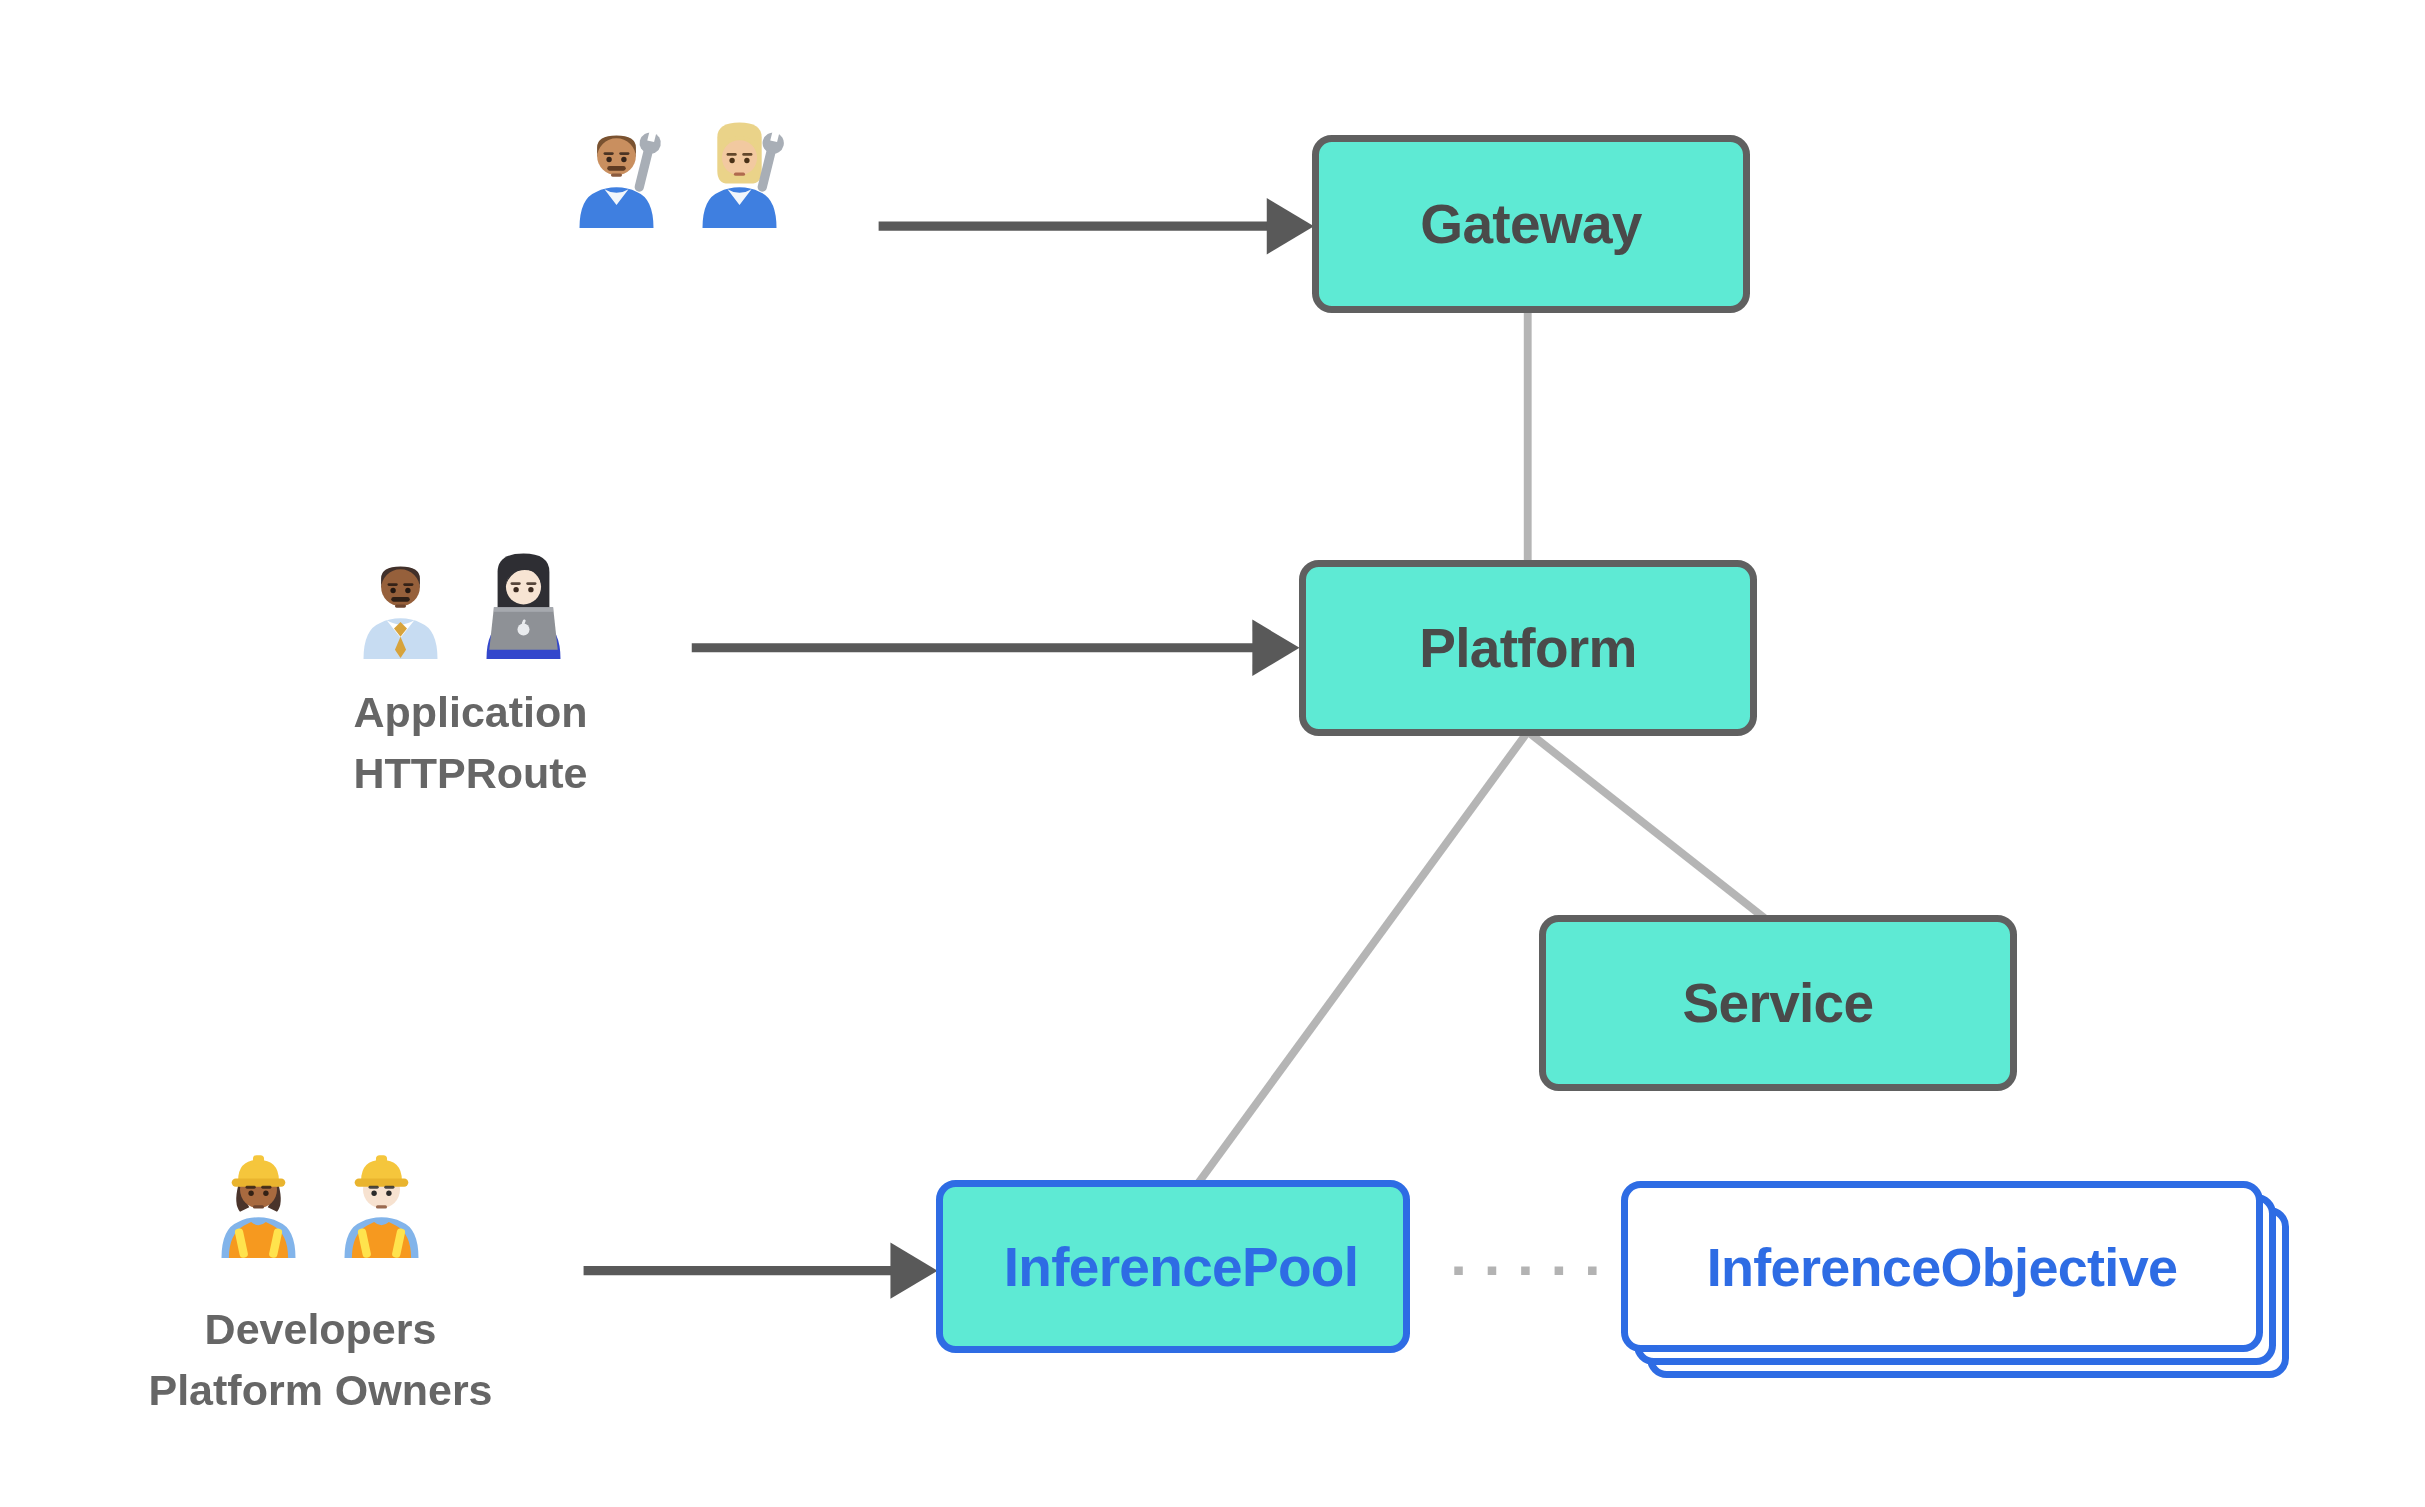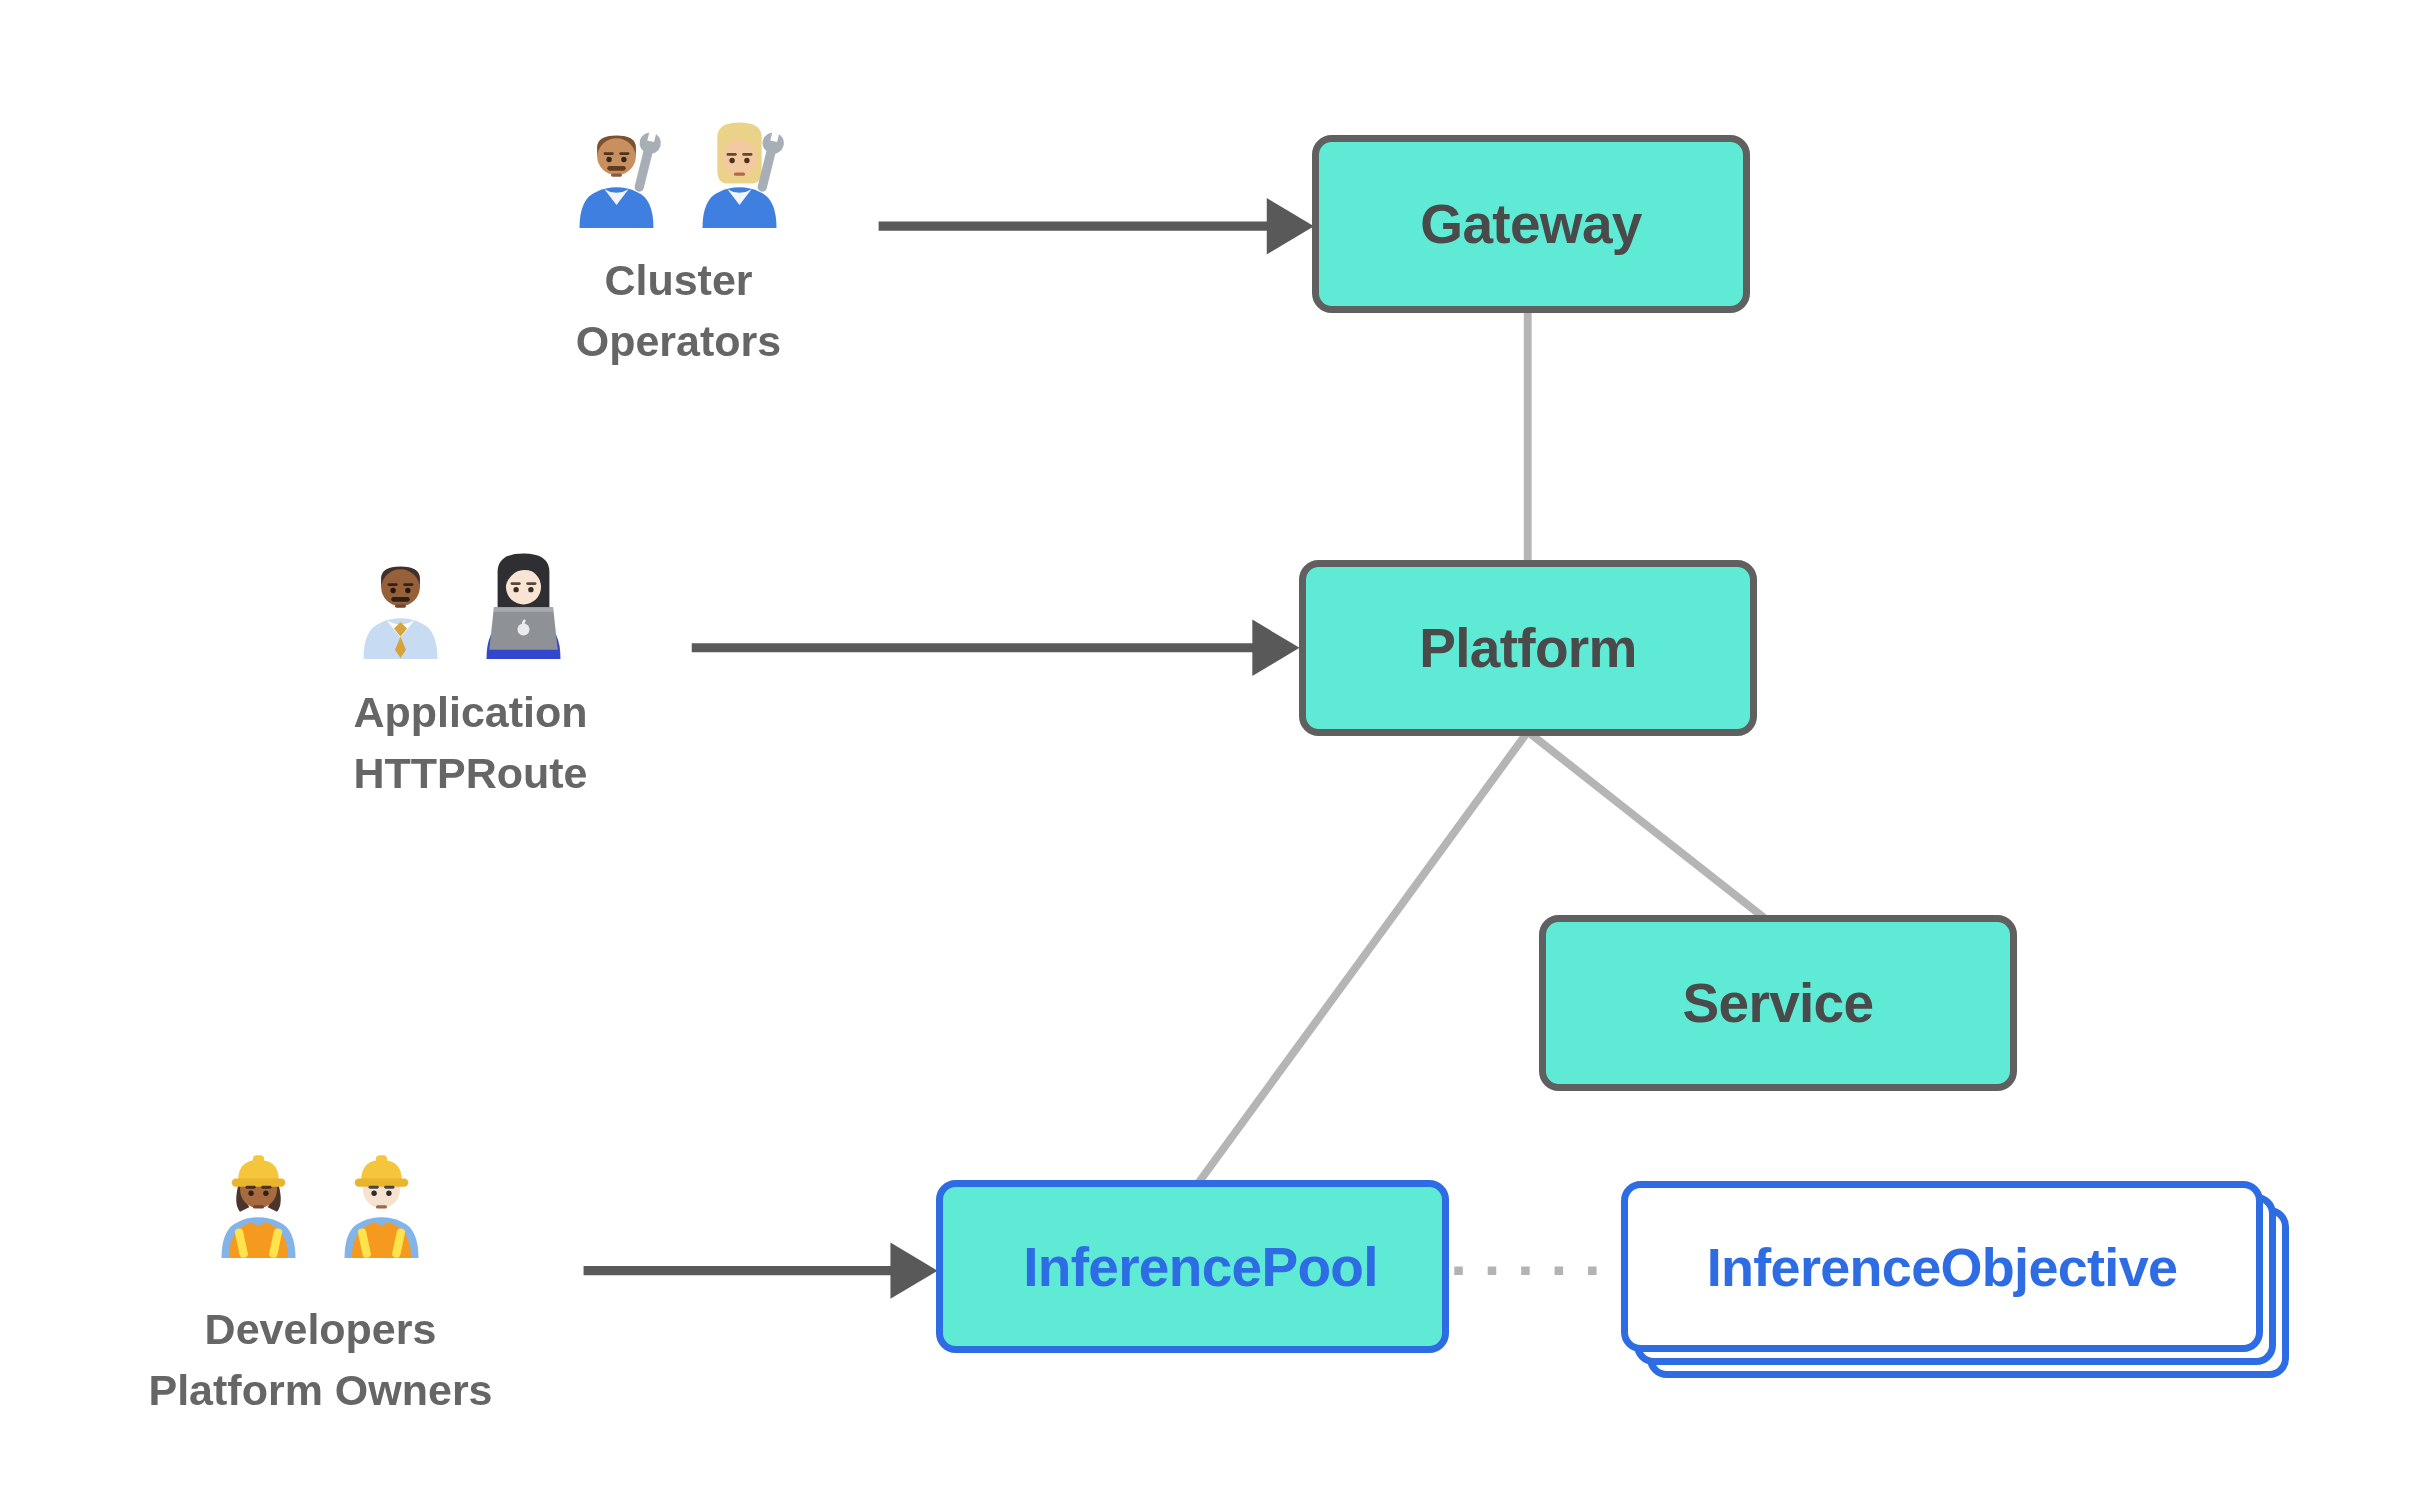--- a/index.html
+++ b/index.html
@@ -32,21 +32,21 @@
     color: var(--node-text);
     box-sizing: border-box;
   }
   .node.blue {
     border-color: var(--accent);
     color: var(--accent);
   }
   .node-gateway       { left: 1312px; top: 135px;  width: 438px; height: 178px; }
   .node-httproute     { left: 1299px; top: 560px;  width: 458px; height: 176px; }
   .node-service       { left: 1522px; top: 915px; width: 478px; height: 176px; margin-left: 17px; }
-  .node-inferencepool { left: 936px; top: 1180px; width: 513px; height: 173px; padding-left: 16px; }
+  .node-inferencepool { left: 936px; top: 1180px; width: 474px; height: 173px; padding-left: 16px; }
 
   .stack-wrap { position: absolute; left: 1621px; top: 1181px; width: 642px; height: 171px; z-index: 2; }
   .stack-layer {
     position: absolute;
     width: 642px; height: 171px;
     background: #ffffff;
     border: 7.9px solid var(--accent);
     border-radius: 19.7px;
     box-sizing: border-box;
   }
@@ -162,24 +162,20 @@
      <rect x="46" y="39" width="11" height="3" rx="1.5" fill="#4A3117" opacity="0.85"></rect>
      <rect x="63" y="39" width="11" height="3" rx="1.5" fill="#4A3117" opacity="0.85"></rect>
           <rect x="54" y="60" width="12" height="3.6" rx="1.8" fill="#B06A4E"></rect>
           <g transform="translate(95,34) rotate(14)">
        <rect x="-5" y="0" width="10" height="48" rx="5" fill="#A8AEB6"></rect>
        <circle cx="0" cy="-6" r="11.5" fill="#A8AEB6"></circle>
        <rect x="-3.8" y="-21" width="7.6" height="13" fill="#FFFFFF"></rect>
      </g>
         </svg></span>
   </div>
-  <div class="actor-label label-cluster-operators">
-    <div>Cluster</div>
-    <div>Operators</div>
-  </div>
 
   <div class="actor actor-icons icons-app-developers">
     <span class="icon"><svg xmlns="http://www.w3.org/2000/svg" viewBox="0 0 120 120" width="111" height="111">
           <path d="M20 120 Q20 88 38 81 Q48 76 60 76 Q72 76 82 81 Q100 88 100 120 Z" fill="#C7DCF2"></path>
           <path d="M45 78 L60 97 L75 78 Q60 87 45 78 Z" fill="#FFFFFF"></path>
        <path d="M60 96 L53 87 L60 80 L67 87 Z" fill="#D7A33C"></path>
        <path d="M60 96 L54 110 L60 119 L66 110 Z" fill="#D7A33C"></path>
        <circle cx="60" cy="42" r="21" fill="#96603B"></circle>
        <path d="M39 44 A21 21 0 0 1 81 44 L81 33 Q81 20 60 20 Q39 20 39 33 Z" fill="#41302A"></path>
           <circle cx="52" cy="46" r="2.9" fill="#241812"></circle>

